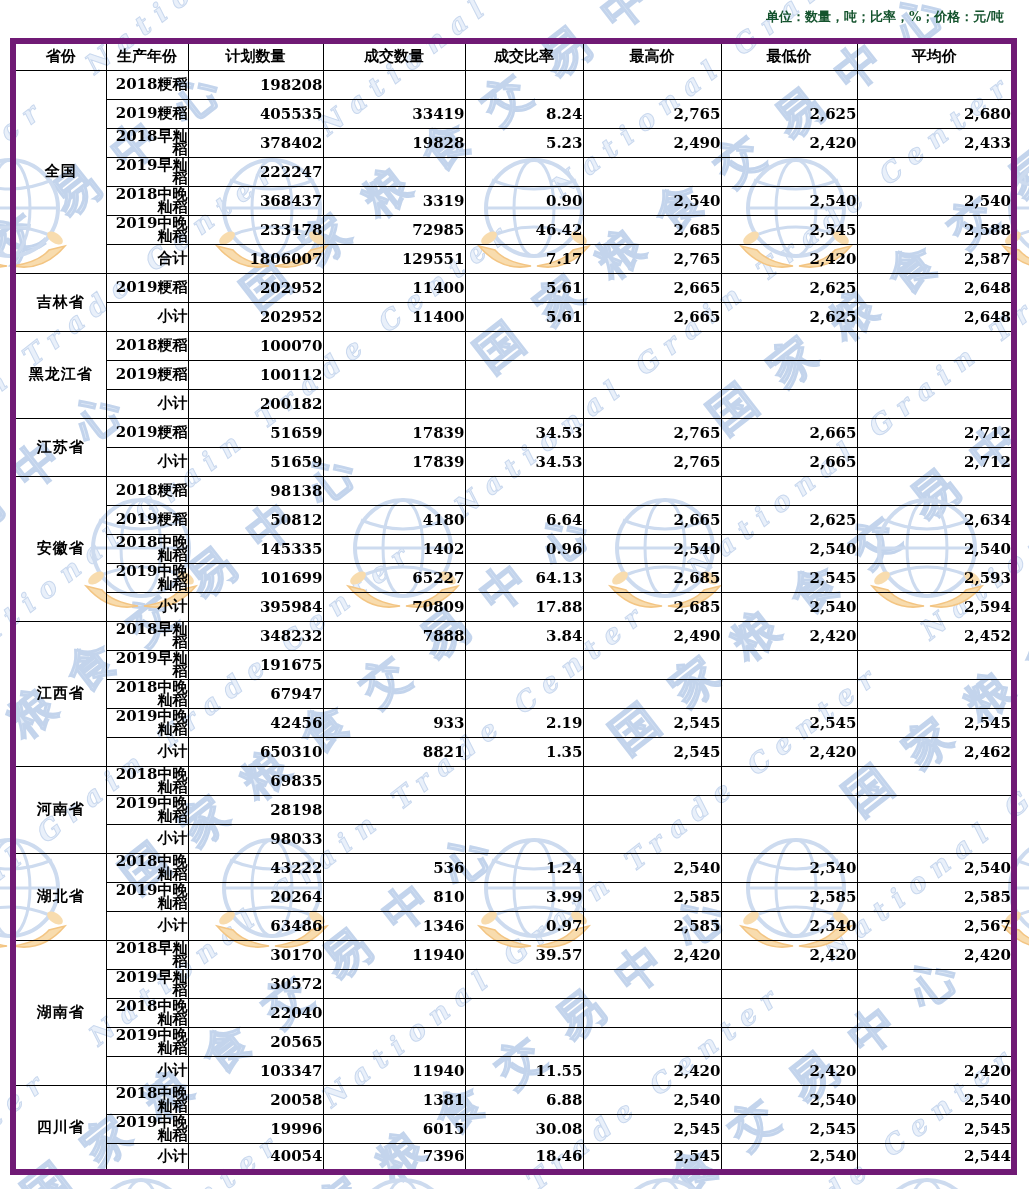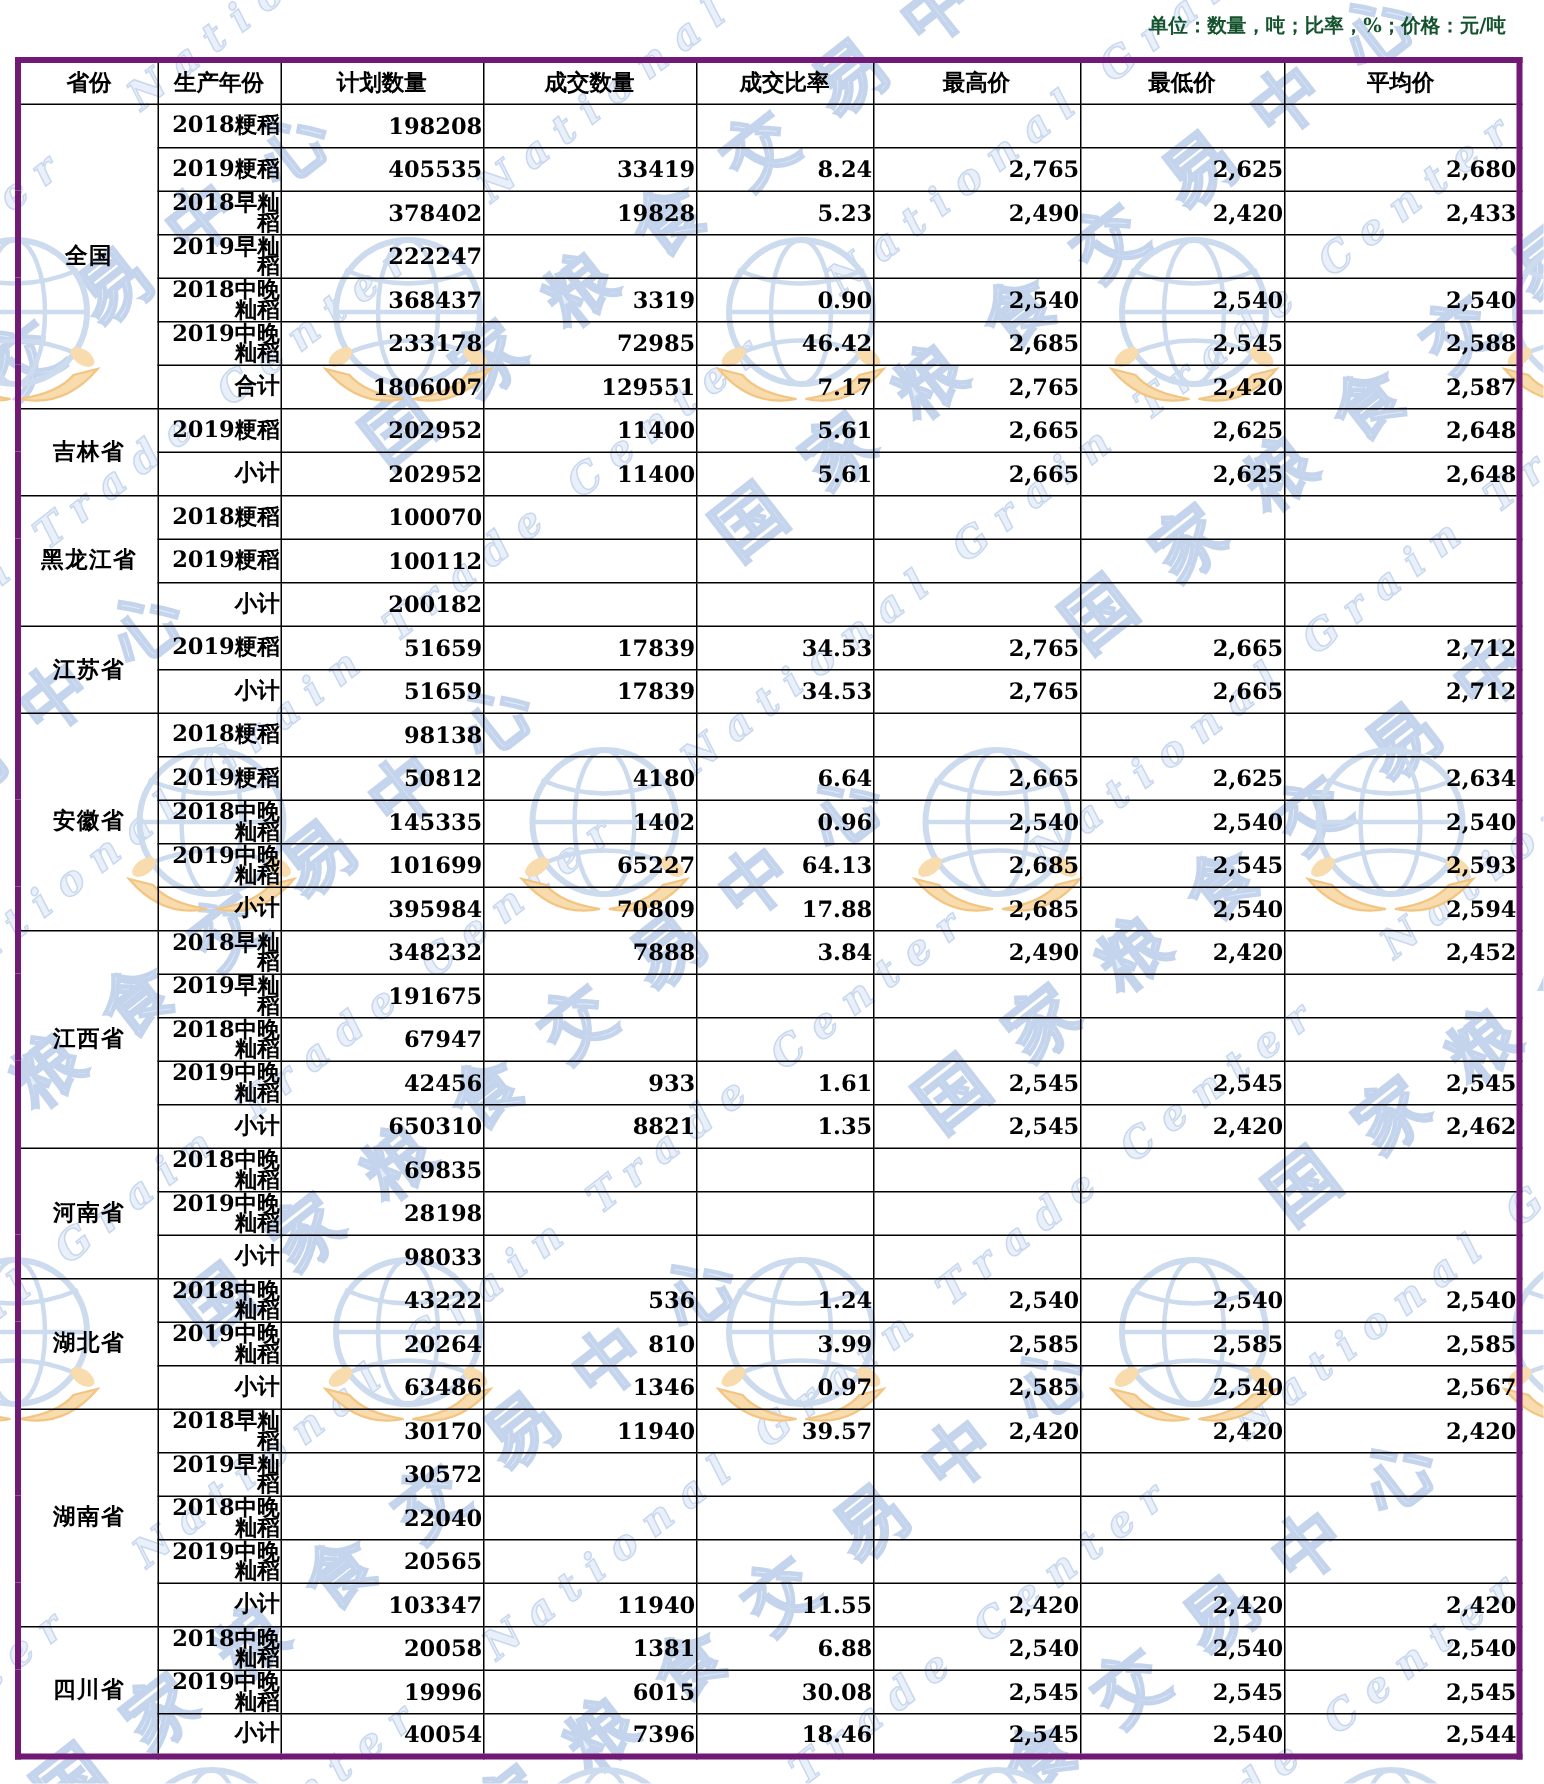--- a/index.html
+++ b/index.html
@@ -34,21 +34,21 @@
   .unit-note{
     position:absolute;top:8px;right:25px;z-index:2;
     font-size:13px;font-weight:bold;color:#14532d;
     font-family:"DejaVu Serif","Liberation Serif",serif;
   }
 
   
   table.grain{
     position:absolute;left:10px;top:38px;z-index:1;
     border-collapse:collapse;table-layout:fixed;
-    background:transparent;border:4px solid #701a75;
+    background:transparent;border:6px solid #701a75;
   }
   table.grain th,table.grain td{
     border:1px solid #000;padding:0;margin:0;
     font-weight:bold;font-size:15px;color:#000;background:transparent;
     overflow:hidden;
   }
   table.grain tr{height:29px;}
   th.hdr{text-align:center;font-size:15px;}
   td.province-cell{text-align:center;letter-spacing:1px;}
   td.year-cell{text-align:right;line-height:13px;}
@@ -508,21 +508,21 @@
           <td class="num-cell"></td>
           <td class="num-cell"></td>
           <td class="num-cell"></td>
           <td class="num-cell"></td>
           <td class="num-cell"></td>
         </tr>
         <tr>
           <td class="year-cell">2019中晚籼稻</td>
           <td class="num-cell">42456</td>
           <td class="num-cell">933</td>
-          <td class="num-cell">1.61</td>
+          <td class="num-cell">2.19</td>
           <td class="num-cell">2,545</td>
           <td class="num-cell">2,545</td>
           <td class="num-cell">2,545</td>
         </tr>
         <tr>
           <td class="year-cell">小计</td>
           <td class="num-cell">650310</td>
           <td class="num-cell">8821</td>
           <td class="num-cell">1.35</td>
           <td class="num-cell">2,545</td>

